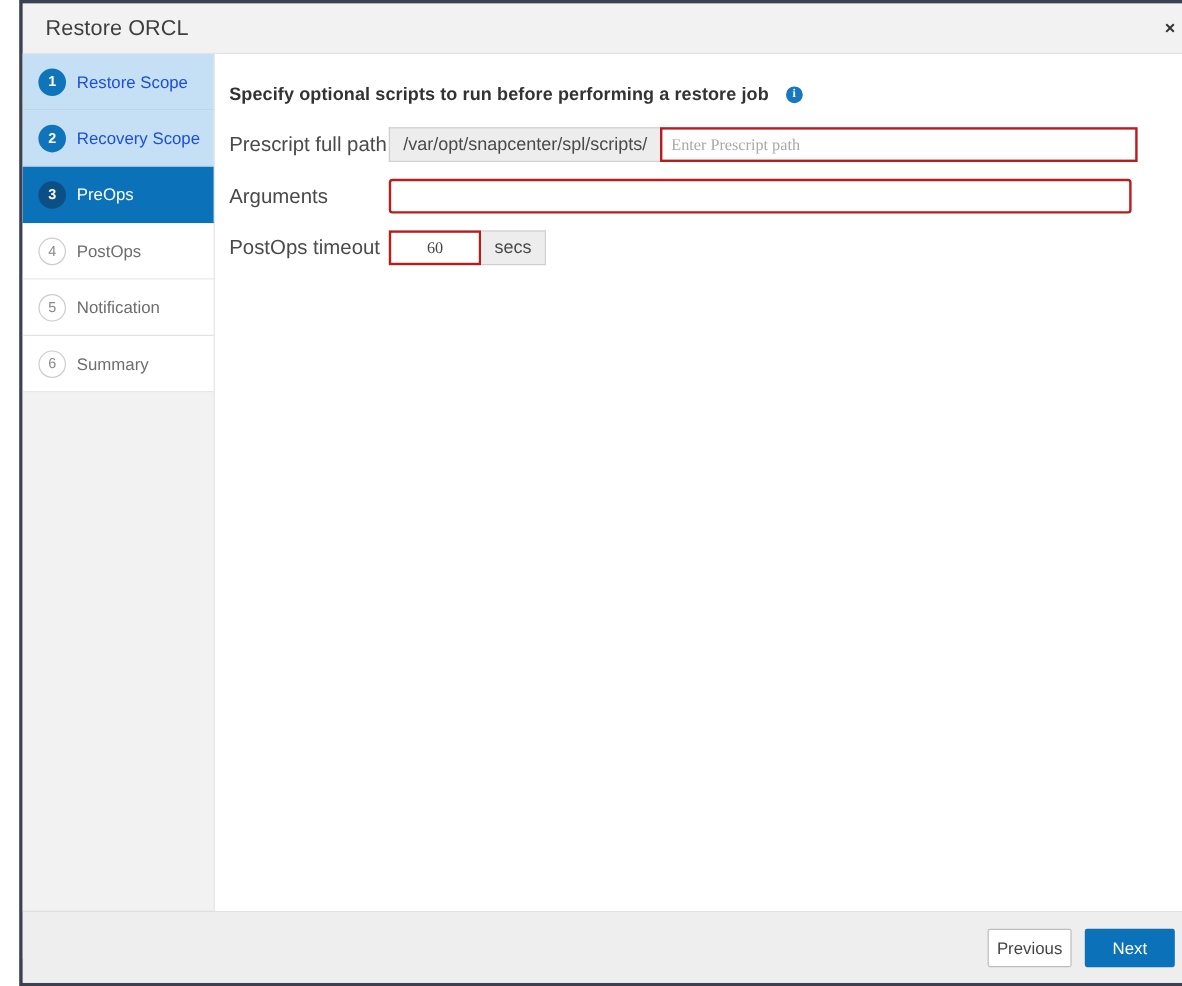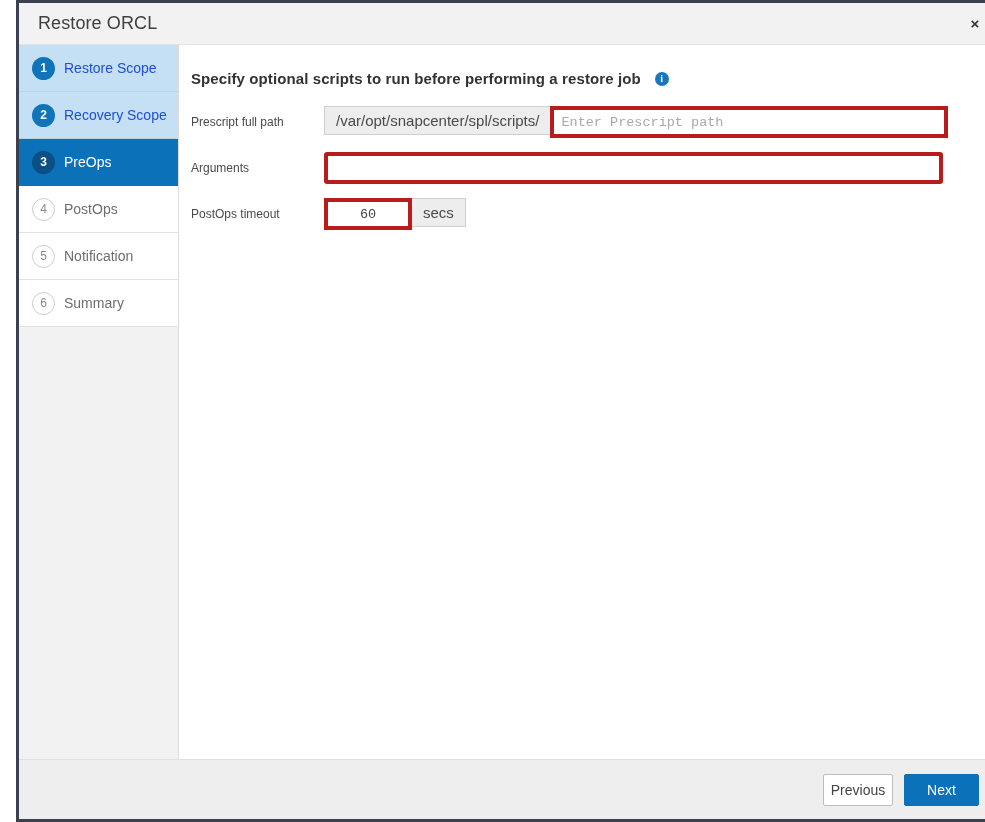--- a/index.html
+++ b/index.html
@@ -192,21 +192,21 @@
     margin-left: 12px;
   }
   .form-row {
     display: flex;
     align-items: center;
     margin-bottom: 14px;
   }
   .form-label {
     width: 133px;
     flex: 0 0 133px;
-    font-size: 12px;
+    font-size: 17px;
     color: #4a4a4a;
   }
 
   .input-group {
     display: flex;
     align-items: stretch;
   }
   .addon {
     background: #ededed;
     border: 1px solid #cfcfcf;
@@ -221,40 +221,40 @@
   }
   .addon.prefix {
     border-right: none;
   }
   .addon.suffix {
     border-left: none;
   }
   .text-input {
     height: 29px;
     box-sizing: border-box;
-    border: 4px solid #b91c1c;
-    background: #ffffff;
-    font-family: Liberation Mono, monospace;
+    border: 2px solid #b91c1c;
+    background: #ffffff;
+    font-family: Liberation Serif, serif;
     font-size: 13.5px;
     color: #444444;
     padding: 12px 7px;
     outline: none;
   }
   .text-input::placeholder {
     color: #a9a9a9;
   }
   .input-prescript {
     width: 398px;
   }
   .input-arguments {
     width: 619px;
     border-radius: 3px;
   }
   .input-timeout {
-    width: 88px;
+    width: 77px;
     text-align: center;
   }
 
   
   .footer {
     flex: 0 0 60px;
     height: 60px;
     background: #eeeeee;
     border-top: 1px solid #e0e0e0;
     display: flex;

